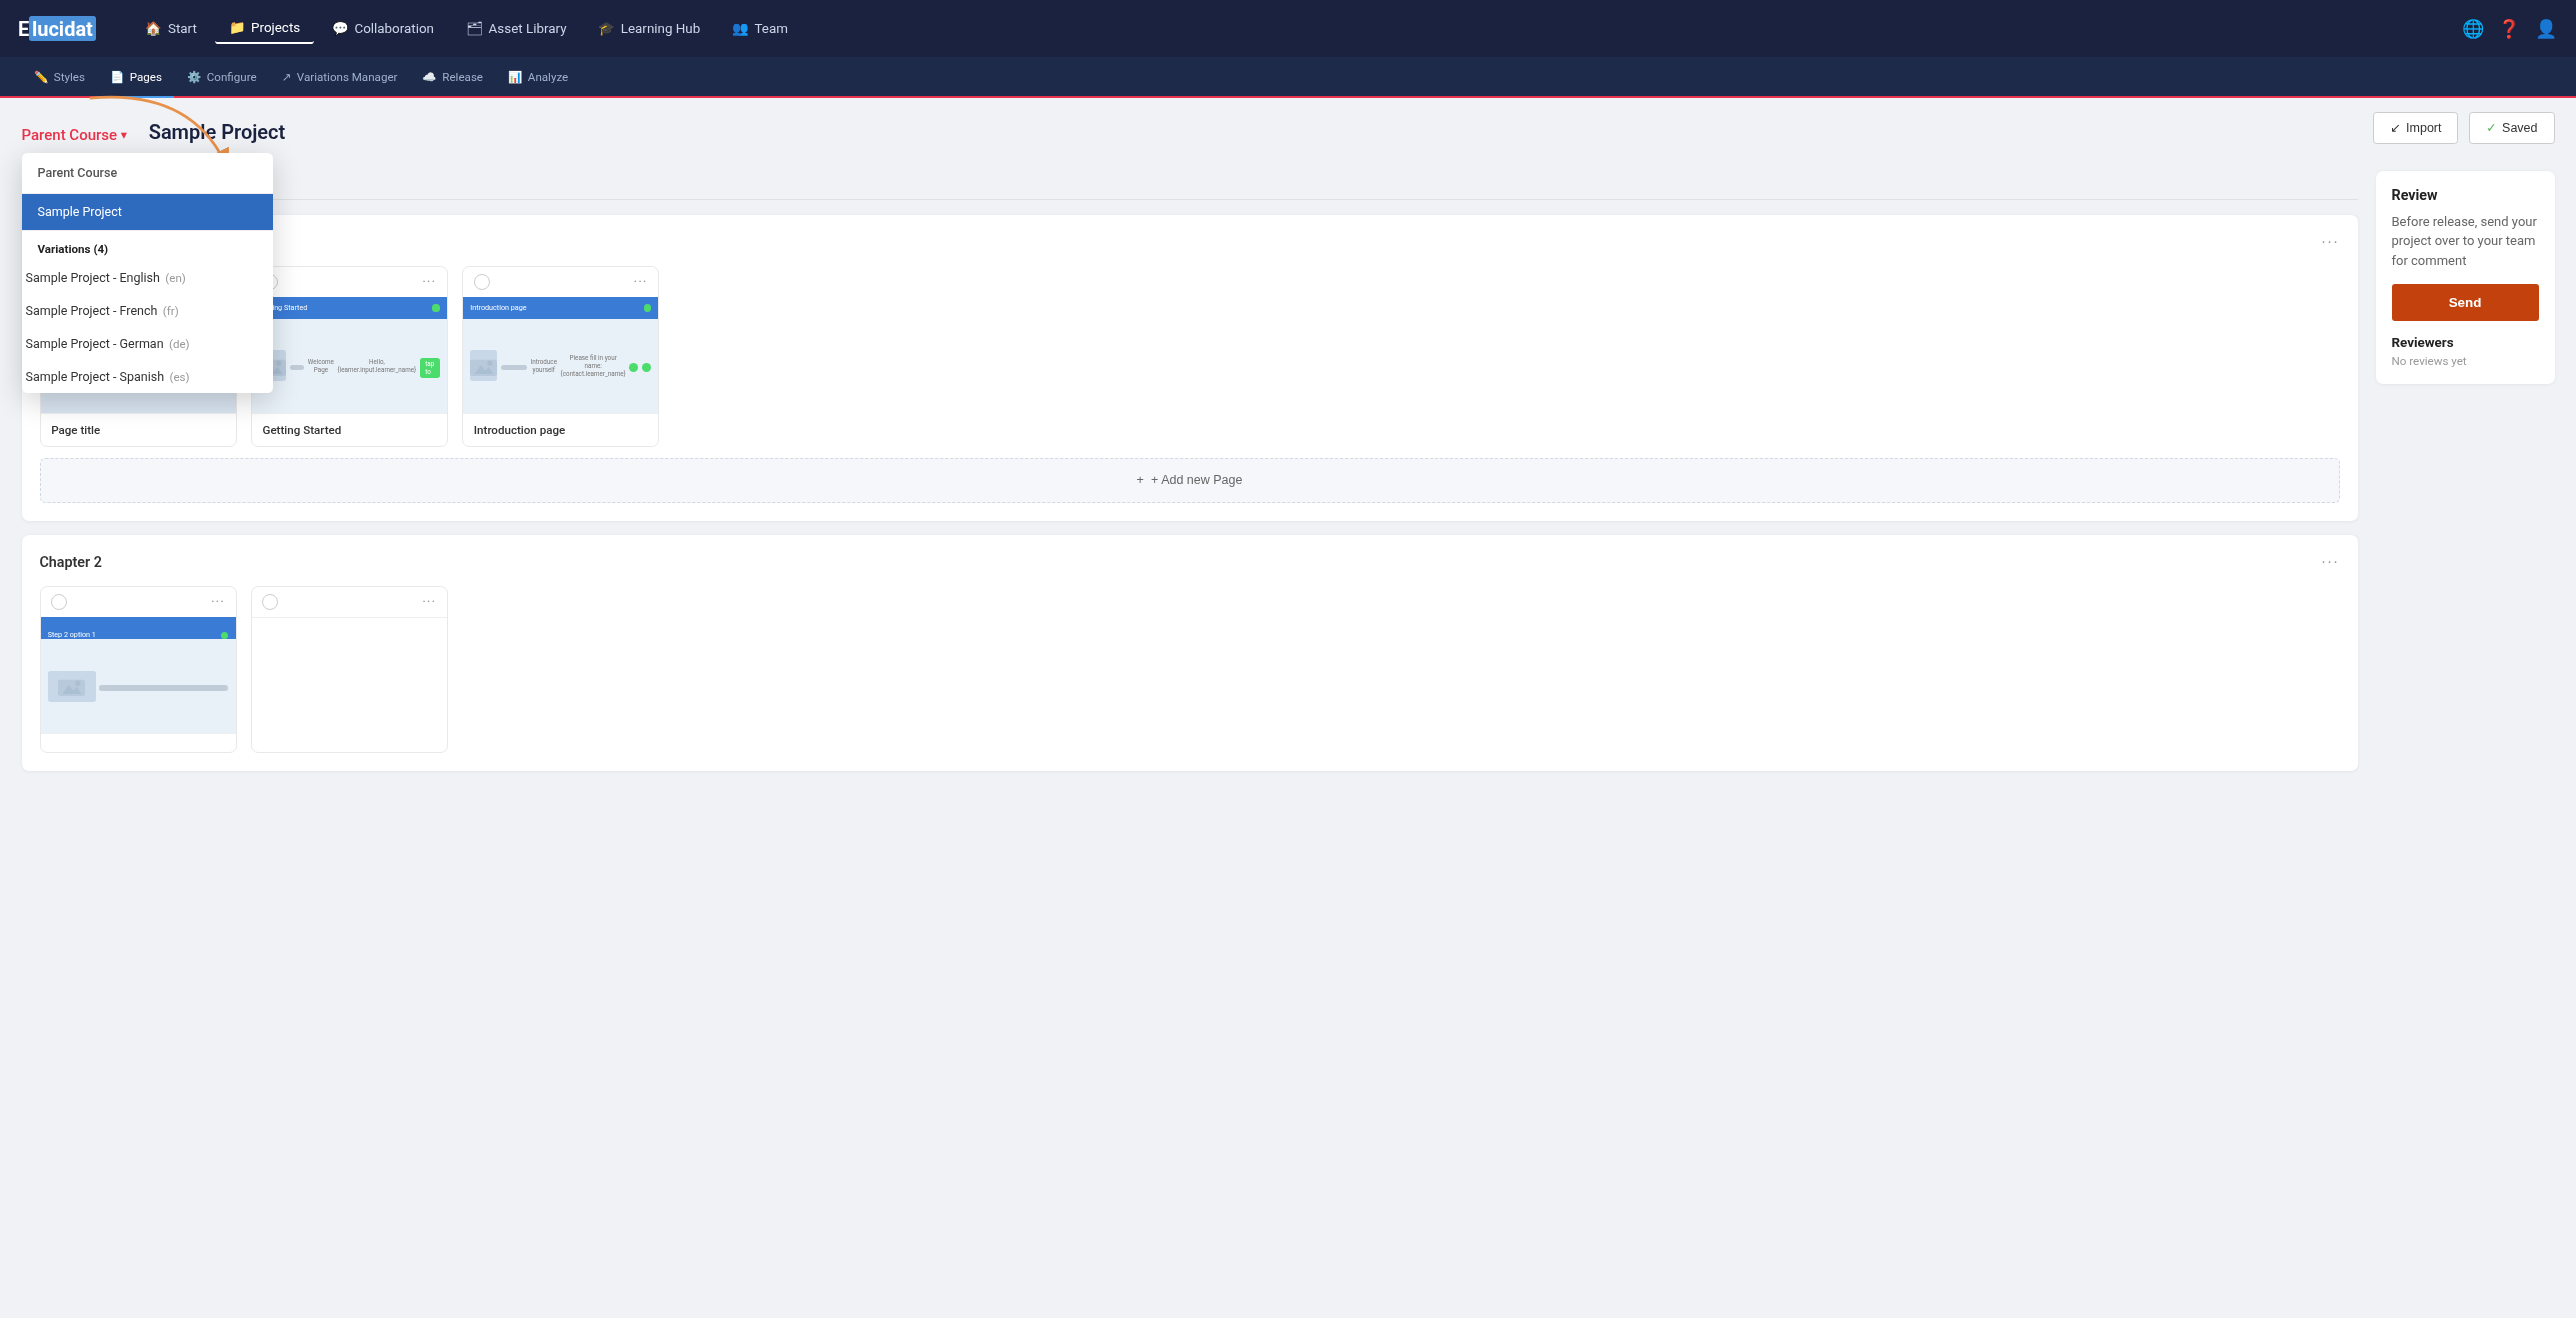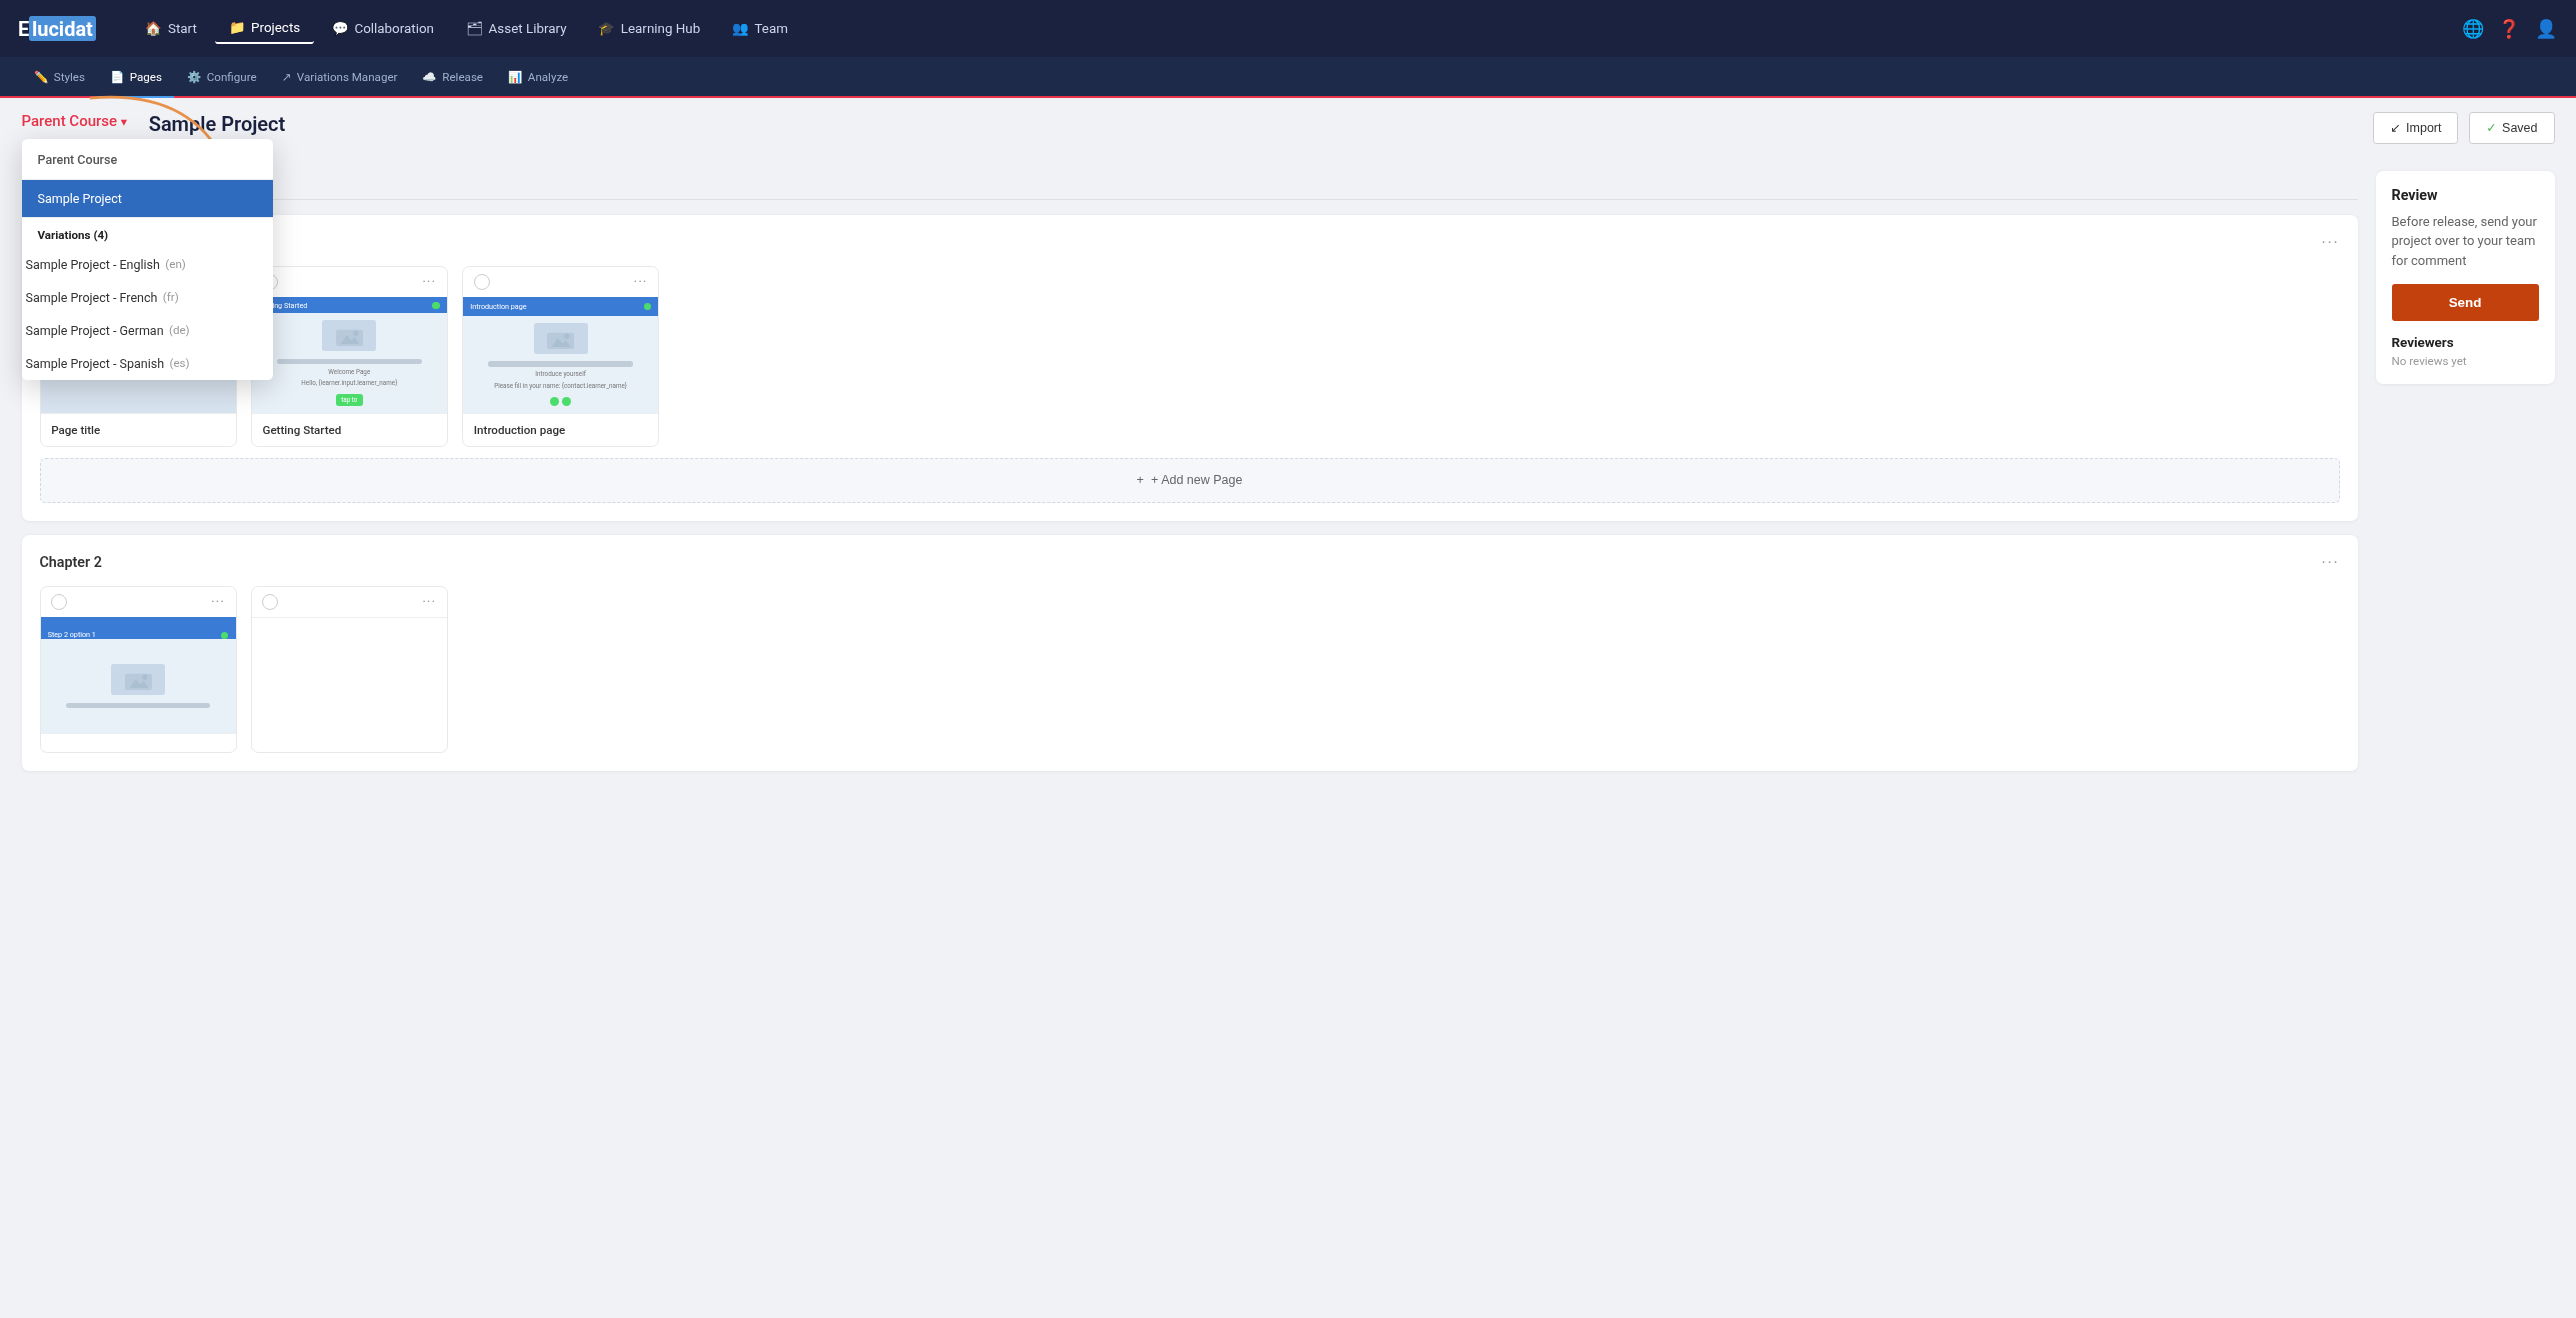--- a/index.html
+++ b/index.html
@@ -86,21 +86,21 @@
     
     .main-content {
       display: flex;
       padding: 18px 21.5px;
       gap: 18px;
     }
 
     
     .breadcrumb-row {
       display: flex;
-      align-items: flex-start;
+      align-items: flex-end;
       padding: 14.3px 21.5px 9px;
       gap: 9px;
       position: relative;
     }
     .breadcrumb-parent {
       color: #e8334a;
       font-size: 15px;
       font-weight: 500;
       cursor: pointer;
       display: flex;
@@ -320,21 +320,20 @@
       height: 7.2px;
       border-radius: 50%;
       background: #4cdc6c;
       position: absolute;
       right: 7.2px;
     }
     .thumb-body {
       flex: 1;
       background: #e8f0f8;
       display: flex;
-      flex-direction: column;
       align-items: center;
       justify-content: center;
       padding: 7.2px;
       gap: 3.6px;
     }
     .thumb-img-placeholder {
       width: 54px;
       height: 31px;
       background: #c8d8e8;
       border-radius: 2.7px;

